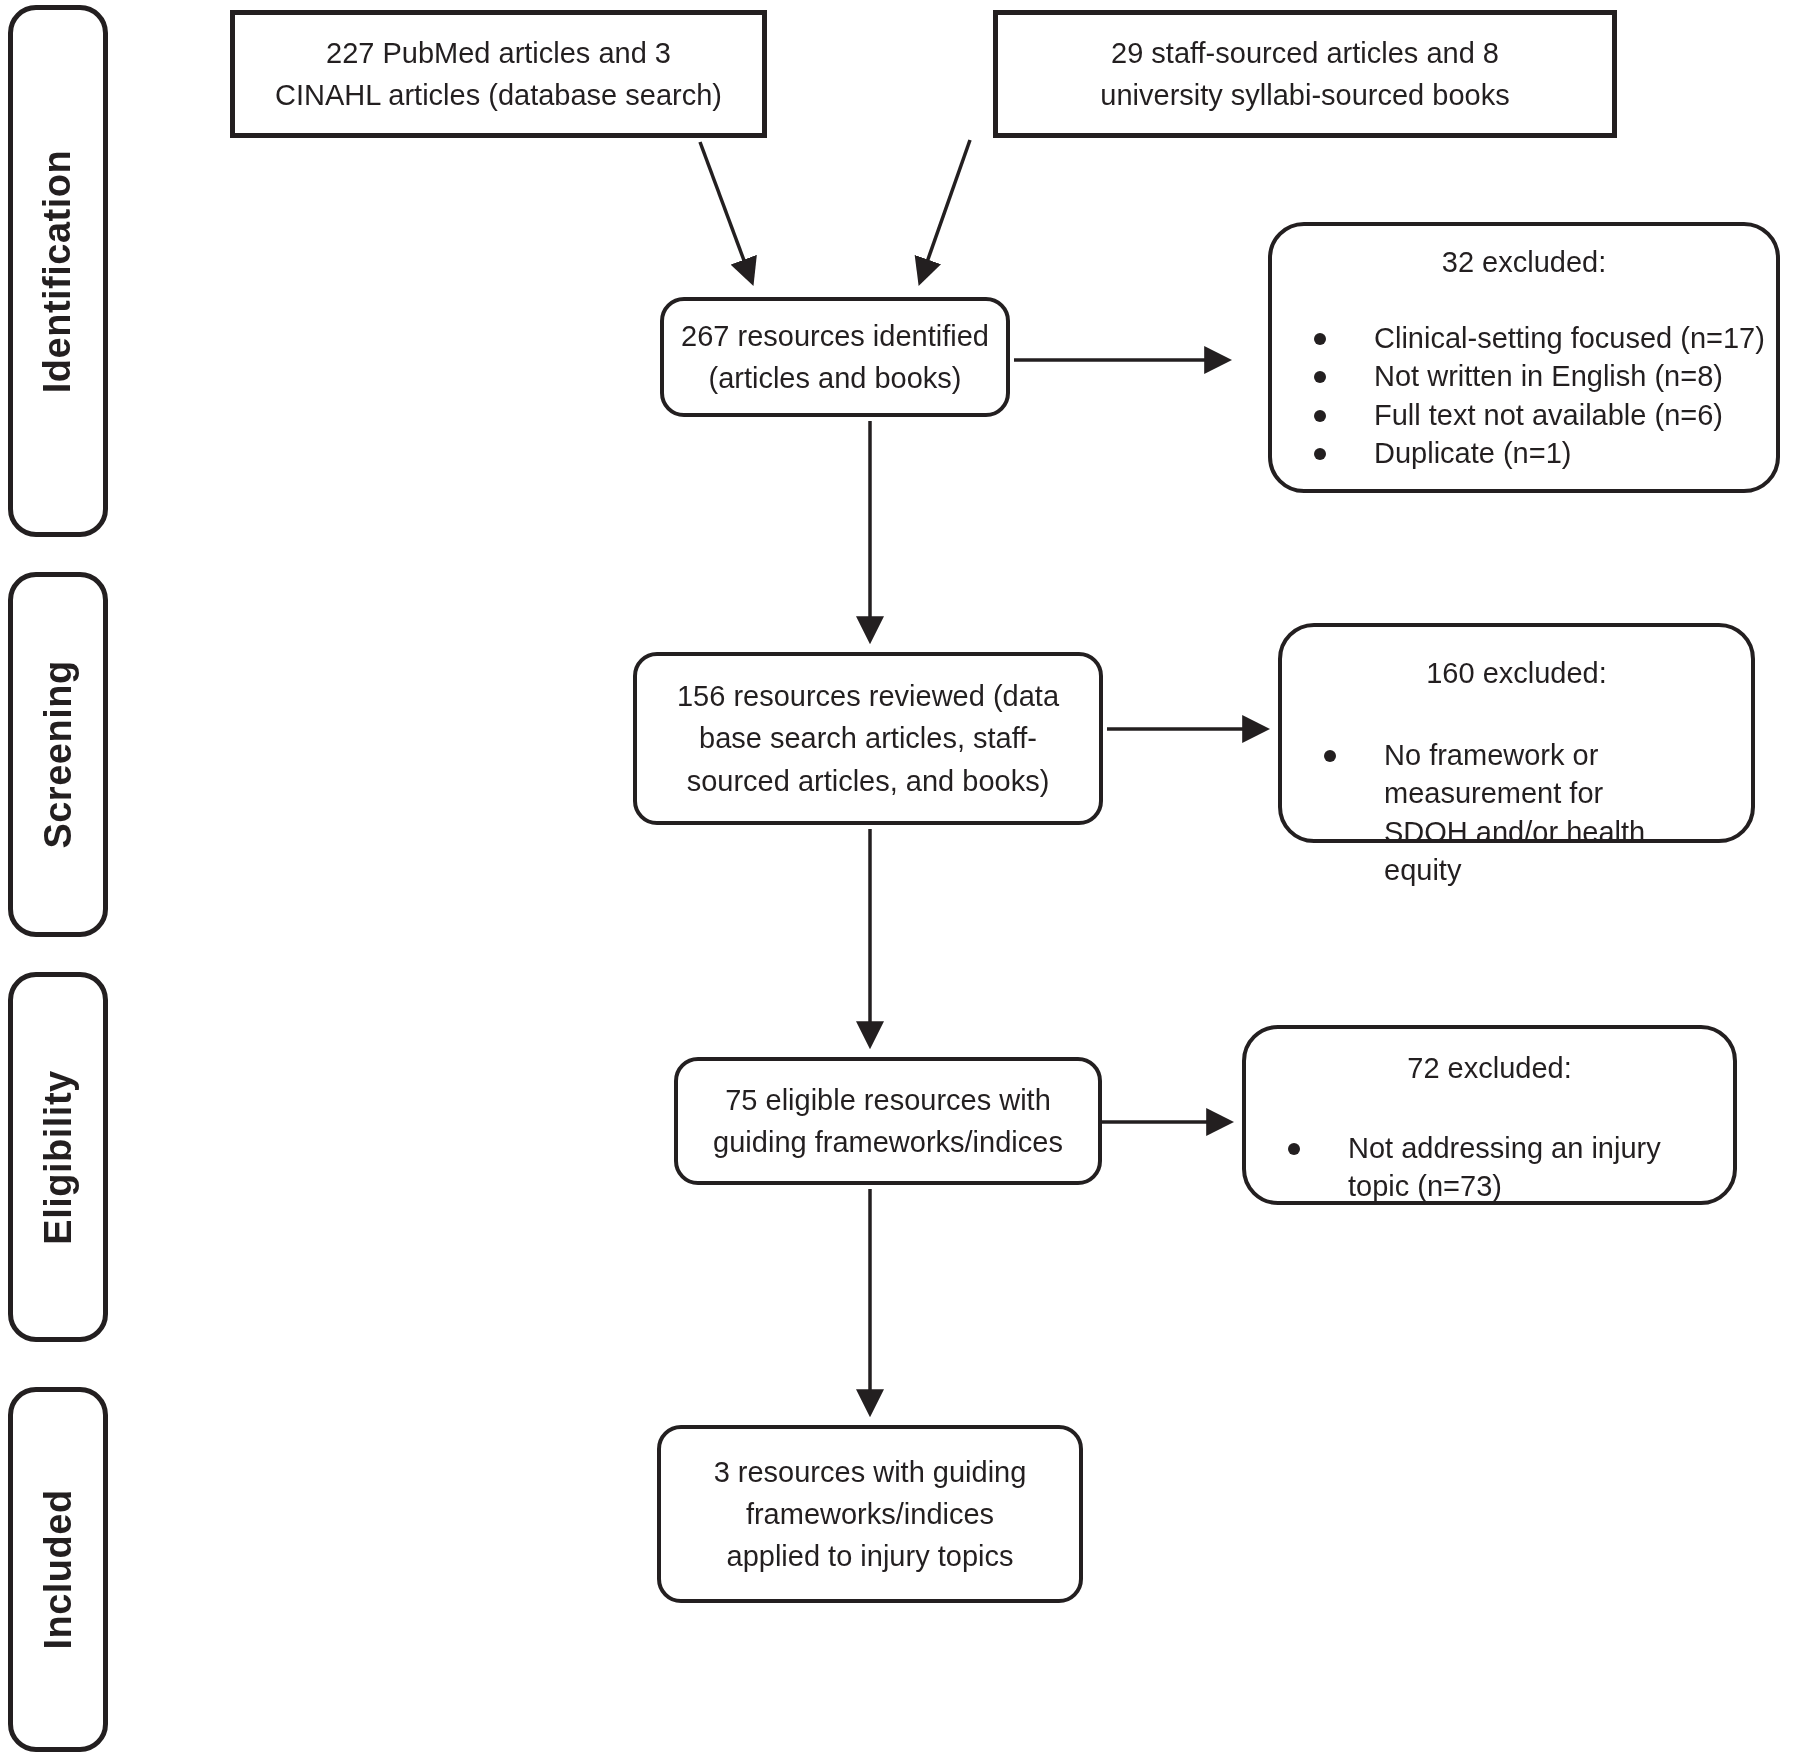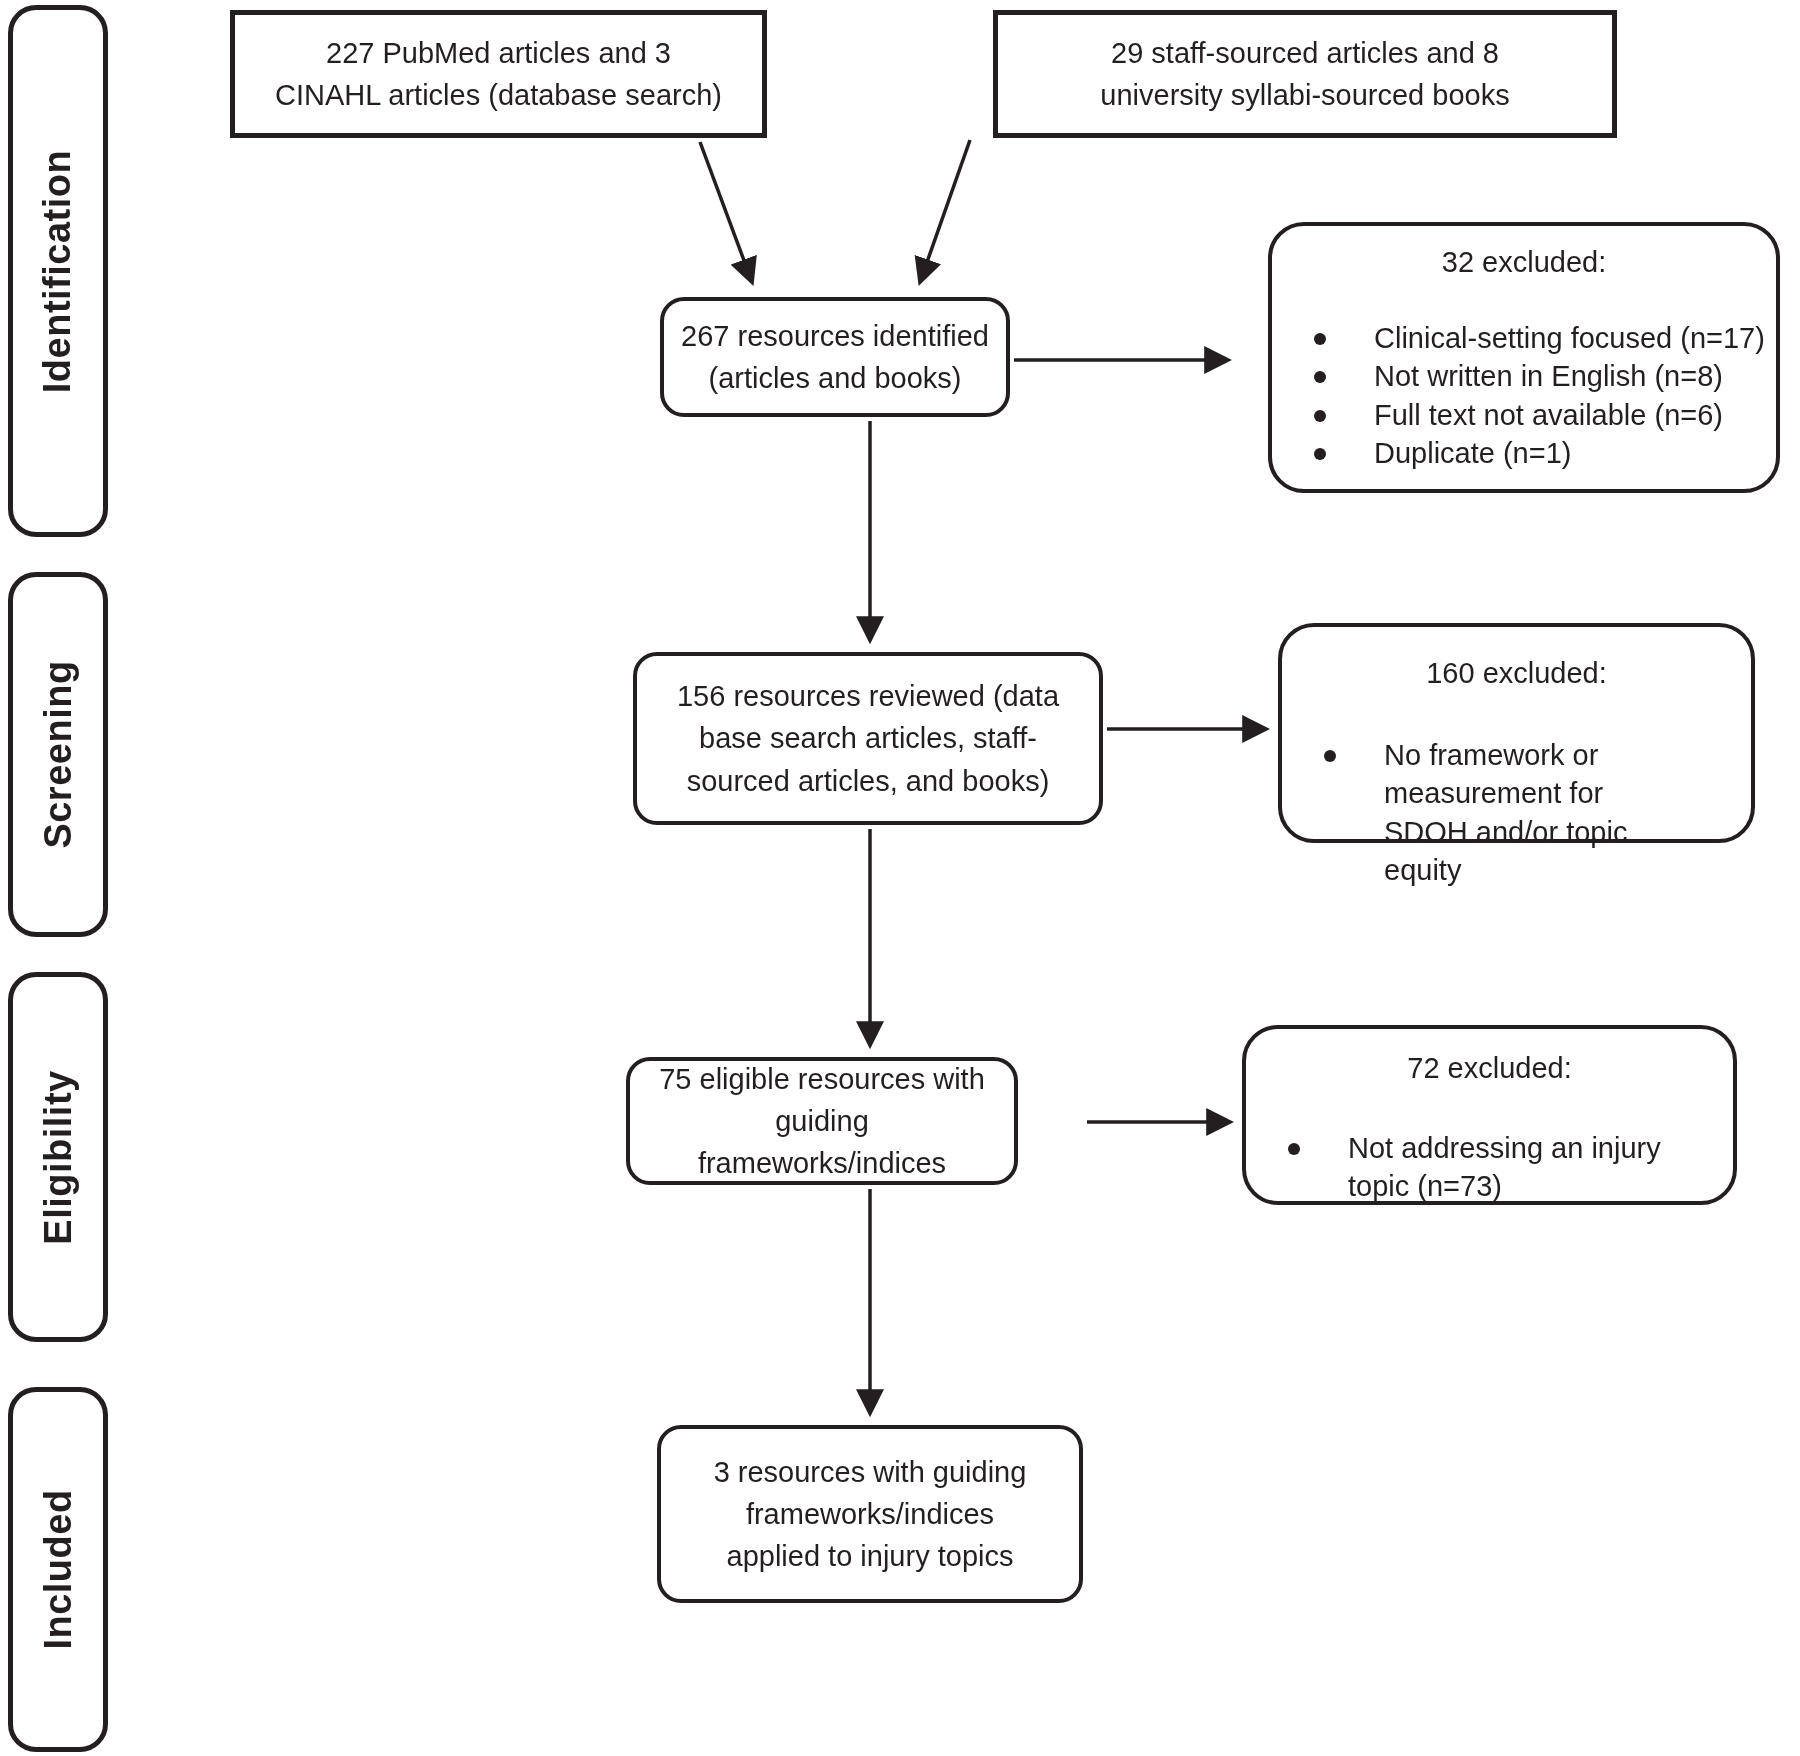--- a/index.html
+++ b/index.html
@@ -53,21 +53,21 @@
     font-size: 29px;
     line-height: 1.45;
   }
   .rect  { border: 5px solid #231f20; }
   .round { border: 4px solid #231f20; border-radius: 24px; }
 
   #box-sources-db    { left: 230px;  top: 10px;   width: 537px; height: 128px; padding: 0 40px; }
   #box-sources-staff { left: 993px;  top: 10px;   width: 624px; height: 128px; padding: 0 60px; }
   #box-identified    { left: 660px;  top: 297px;  width: 350px; height: 120px; padding: 0 6px;  }
   #box-reviewed      { left: 633px;  top: 652px;  width: 470px; height: 173px; padding: 0 36px; }
-  #box-eligible      { left: 626px;  top: 1057px; width: 392px; height: 128px; padding: 0 22px; }
+  #box-eligible      { left: 674px;  top: 1057px; width: 428px; height: 128px; padding: 0 22px; }
   #box-final         { left: 657px;  top: 1425px; width: 426px; height: 178px; padding: 0 45px; }
 
   
   .exbox {
     position: absolute;
     box-sizing: border-box;
     background: #ffffff;
     border: 4px solid #231f20;
     border-radius: 36px;
     font-size: 29px;
@@ -187,21 +187,21 @@
         <span class="ex-text">Duplicate (n=1)</span>
       </li>
     </ul>
   </div>
 
   <div class="exbox" id="box-ex160">
     <div class="ex-title">160 excluded:</div>
     <ul class="ex-list">
       <li class="ex-item">
         <span class="dot"></span>
-        <span class="ex-text">No framework or measurement for SDOH and/or topic equity</span>
+        <span class="ex-text">No framework or measurement for SDOH and/or health equity</span>
       </li>
     </ul>
   </div>
 
   <div class="exbox" id="box-ex72">
     <div class="ex-title">72 excluded:</div>
     <ul class="ex-list">
       <li class="ex-item">
         <span class="dot"></span>
         <span class="ex-text">Not addressing an injury topic (n=73)</span>

